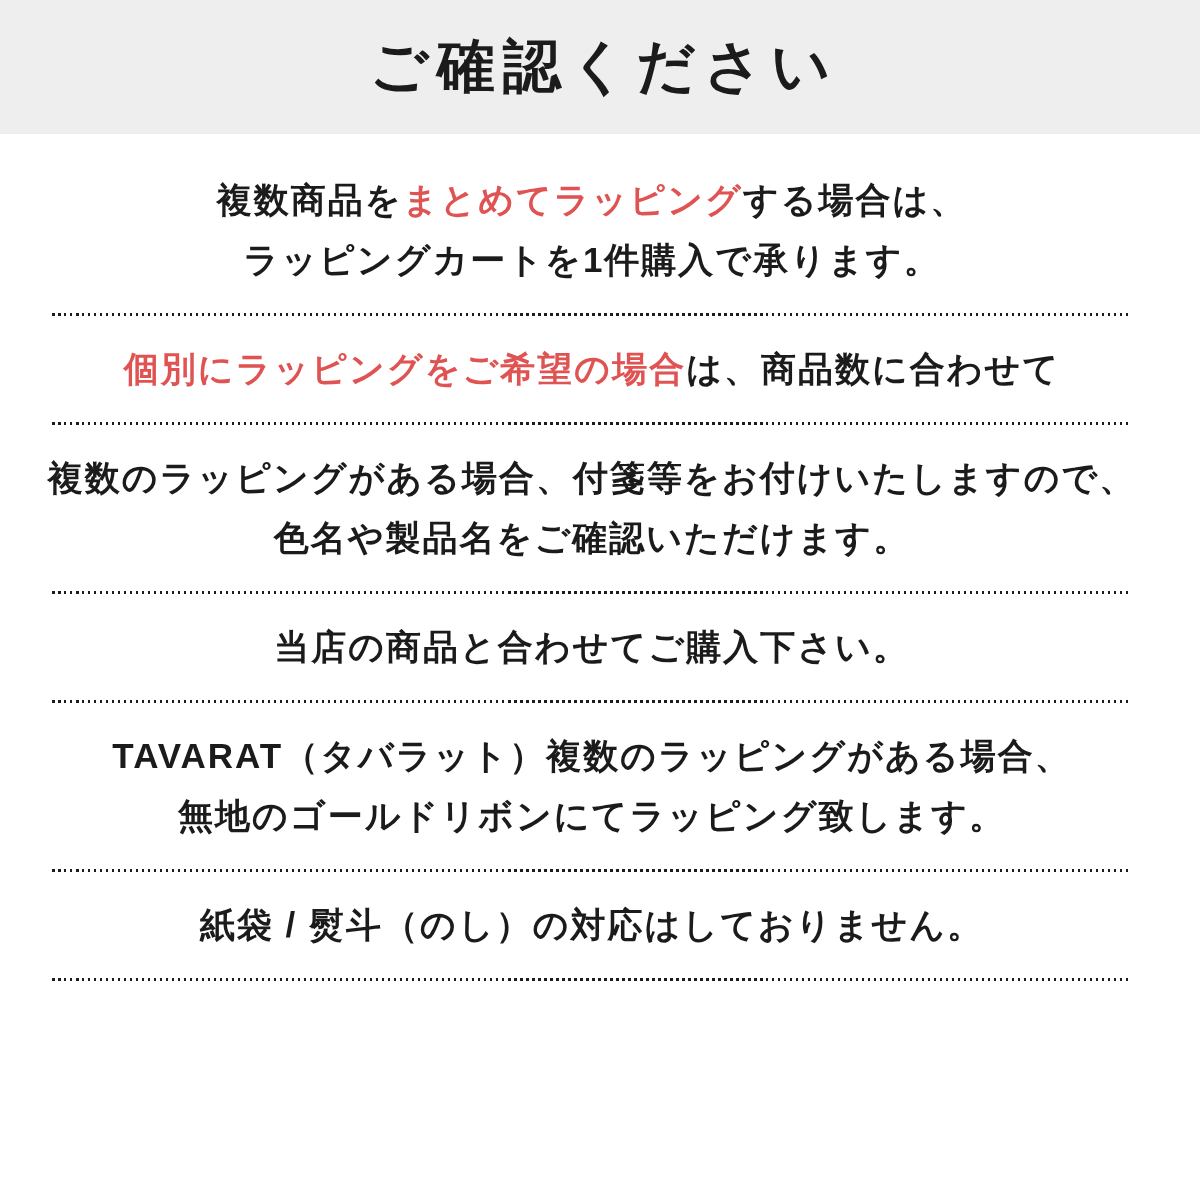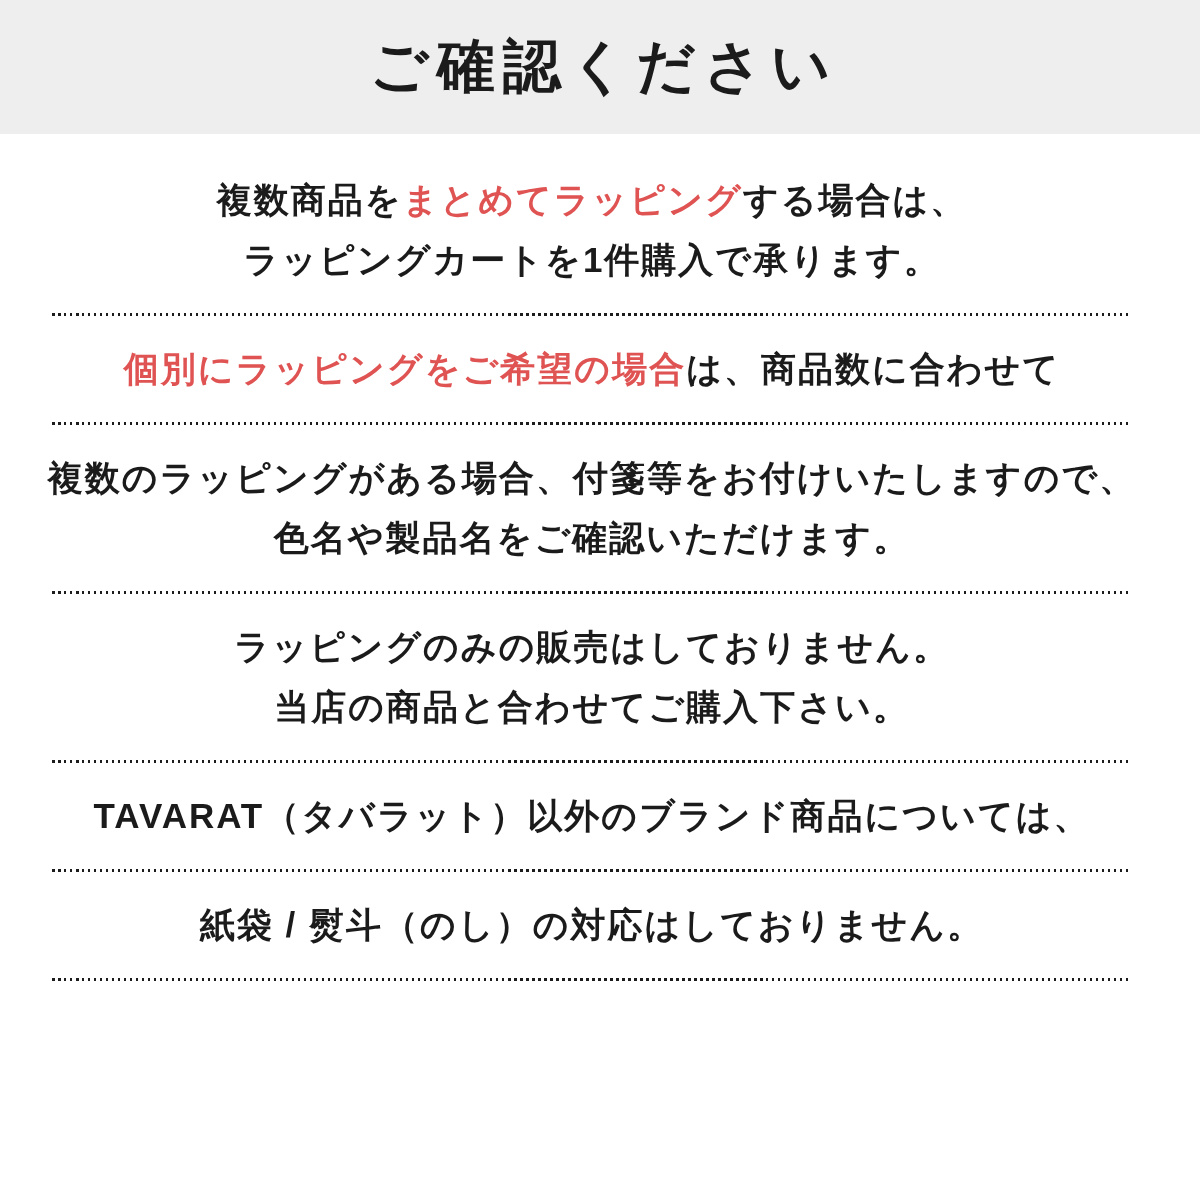--- a/index.html
+++ b/index.html
@@ -72,25 +72,25 @@
     <div class="notice">
       <p><span class="red">個別にラッピングをご希望の場合</span><span>は、商品数に合わせて</span></p>
     </div>
     <div class="sep"></div>
     <div class="notice">
       <p><span>複数のラッピングがある場合、付箋等をお付けいたしますので、</span></p>
       <p><span>色名や製品名をご確認いただけます。</span></p>
     </div>
     <div class="sep"></div>
     <div class="notice">
-      <p><span>ラッピングのみの販売はしておりません。</span></p>
       <p><span>当店の商品と合わせてご購入下さい。</span></p>
     </div>
     <div class="sep"></div>
     <div class="notice">
-      <p><span>TAVARAT（タバラット）以外のブランド商品については、</span></p>
+      <p><span>TAVARAT（タバラット）複数のラッピングがある場合、</span></p>
+      <p><span>無地のゴールドリボンにてラッピング致します。</span></p>
     </div>
     <div class="sep"></div>
     <div class="notice">
       <p><span>紙袋 / 熨斗（のし）の対応はしておりません。</span></p>
     </div>
     <div class="sep"></div>
   </div>
 
 </body></html>

